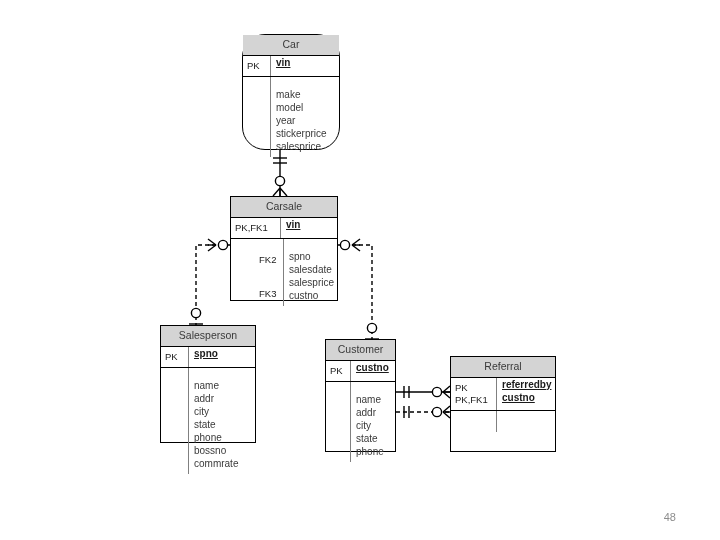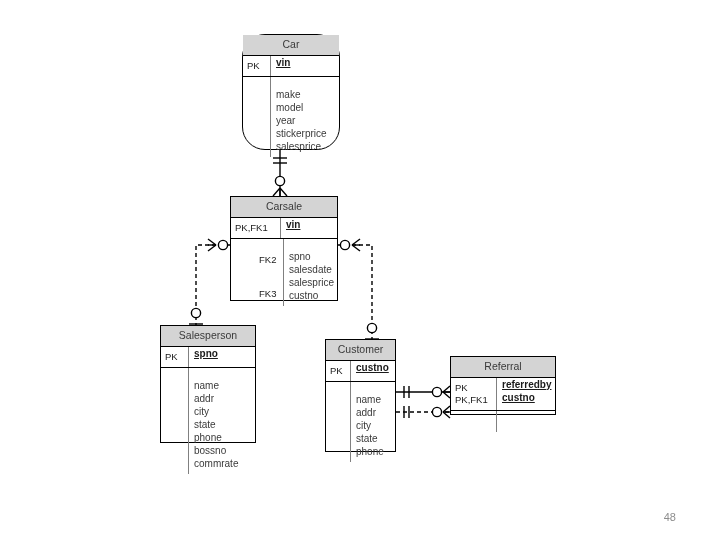--- a/index.html
+++ b/index.html
@@ -255,21 +255,21 @@
         <span class="spacer-line"></span>
         <span class="attr-line">name</span>
         <span class="attr-line">addr</span>
         <span class="attr-line">city</span>
         <span class="attr-line">state</span>
         <span class="attr-line">phone</span>
       </div>
     </div>
   </div>
 
-  <div class="entity" style="left:450px; top:356px; width:106px; height:59px;">
+  <div class="entity" style="left:450px; top:356px; width:106px; height:96px;">
     <div class="entity-header">Referral</div>
     <div class="entity-section sec-border">
       <div class="col-key" style="width:46px;">
         <span class="attr-line pk-label">PK</span>
         <span class="attr-line pk-label">PK,FK1</span>
       </div>
       <div class="col-attr">
         <span class="attr-line pk-attr">referredby</span>
         <span class="attr-line pk-attr">custno</span>
       </div>

